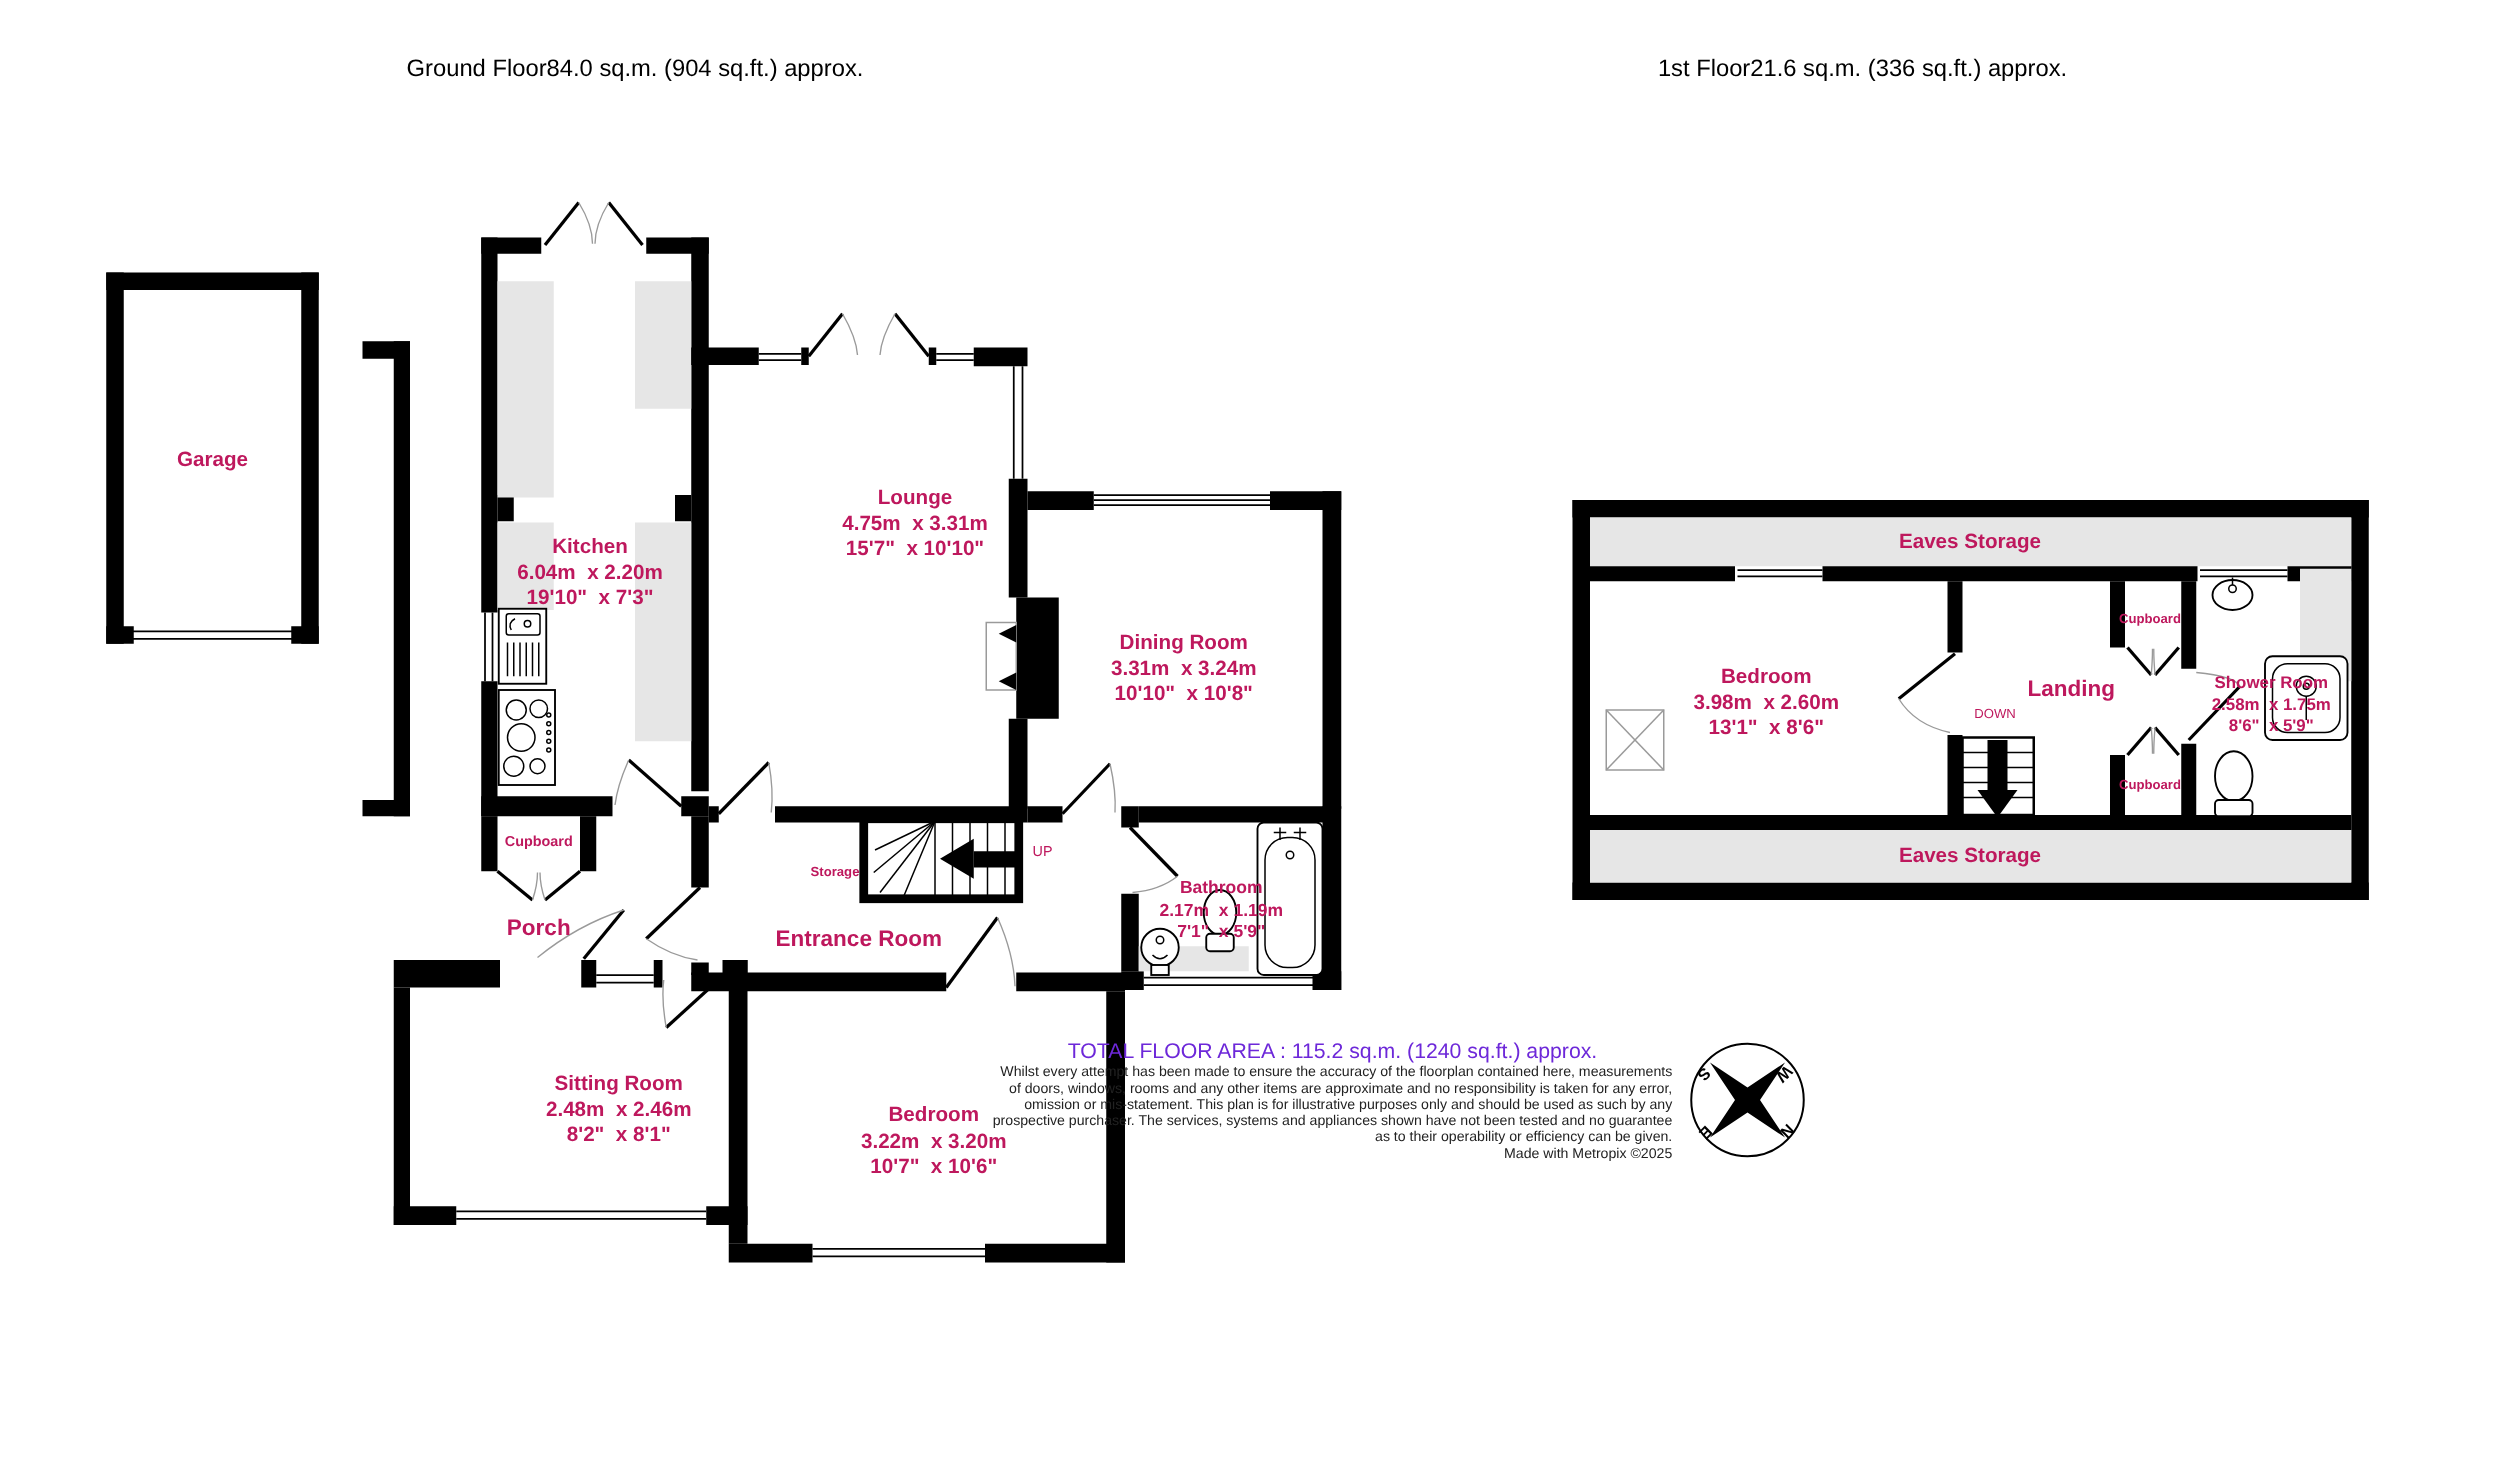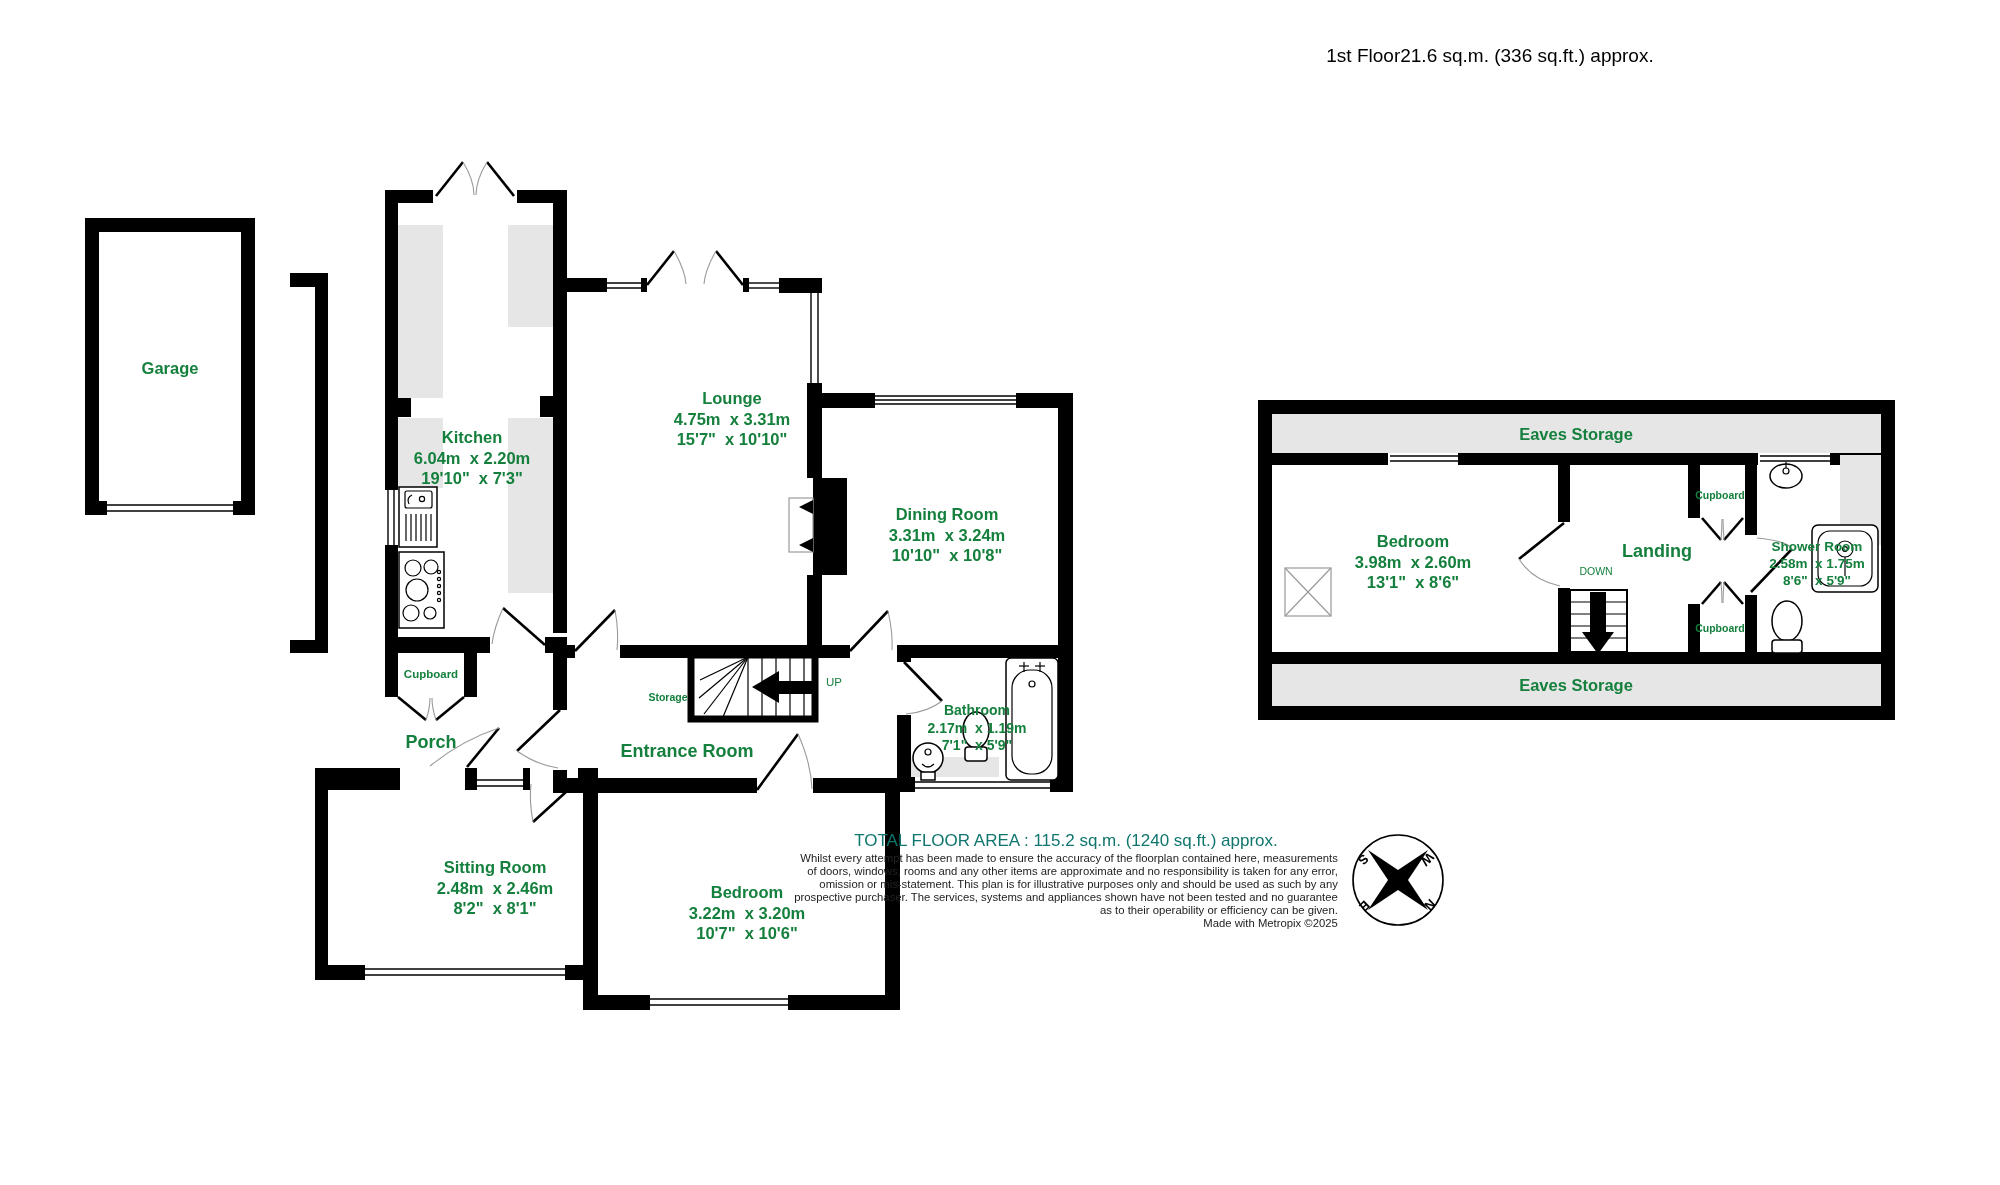--- a/index.html
+++ b/index.html
@@ -8,32 +8,32 @@
   svg{position:absolute;left:0;top:0;}
   .wall{fill:#000;}
   .win{stroke:#000;stroke-width:1.4;fill:none;}
   .thin{stroke:#000;stroke-width:1.2;fill:none;}
   .leaf{stroke:#000;stroke-width:2.6;}
   .arc{stroke:#9a9a9a;stroke-width:1.1;fill:none;}
   .counter{fill:#e6e6e6;}
   .fixture{fill:#fff;stroke:#000;stroke-width:1.5;}
   .lite{stroke:#9a9a9a;stroke-width:1.2;fill:none;}
   .lbl{position:absolute;transform:translate(-50%,-50%);text-align:center;font-weight:bold;
-       color:#15803d;line-height:1.25;white-space:pre;}
+       color:#be185d;line-height:1.25;white-space:pre;}
   .lbl span{display:block;}
   .title{position:absolute;transform:translate(-50%,0);text-align:center;font-weight:normal;
          font-size:19px;line-height:1.45;color:#000;white-space:pre;}
   .f16{font-size:16.5px;}
   .f18{font-size:18px;}
   .f14{font-size:14px;}
   .f11{font-size:11.5px;}
   .f10{font-size:10.5px;}
   .brand{position:absolute;transform:translate(-50%,-50%);font-family:"Liberation Serif",serif;
          font-weight:bold;font-size:48px;letter-spacing:1px;color:#6c5f97;}
-  .total{position:absolute;transform:translate(-50%,0);font-size:17px;color:#0f766e;text-align:center;white-space:pre;}
+  .total{position:absolute;transform:translate(-50%,0);font-size:17px;color:#6d28d9;text-align:center;white-space:pre;}
   .disc{position:absolute;transform:translate(-50%,0);font-size:11.3px;line-height:1.16;color:#222;
         text-align:right;font-weight:normal;}
   .disc span{display:block;}
 </style>
 </head>
 <body>
 
 <div class="canvas">
 
 <svg width="2000" height="1185" viewBox="0 0 2000 1185">
@@ -348,20 +348,21 @@
   <g>
     <circle cx="1398" cy="880" r="45" fill="#fff" stroke="#000" stroke-width="1.6"></circle>
     <polygon fill="#000" points="1428,850 1408,880 1428,910 1398,890 1368,910 1388,880 1368,850 1398,870"></polygon>
     <text x="1366" y="860" font-size="13" font-weight="bold" transform="rotate(135 1366 856)">S</text>
     <text x="1428" y="860" font-size="13" font-weight="bold" transform="rotate(135 1430 856)">W</text>
     <text x="1364" y="908" font-size="13" font-weight="bold" transform="rotate(135 1366 904)">E</text>
     <text x="1426" y="908" font-size="13" font-weight="bold" transform="rotate(135 1430 904)">N</text>
   </g>
 </svg>
 
+<div class="title" style="left:508px;top:42px;"><span>Ground Floor</span><span>84.0 sq.m. (904 sq.ft.) approx.</span></div>
 <div class="title" style="left:1490px;top:42px;"><span>1st Floor</span><span>21.6 sq.m. (336 sq.ft.) approx.</span></div>
 
 <div class="lbl f16" style="left:170px;top:368px;"><span>Garage</span></div>
 <div class="lbl f16" style="left:472px;top:458px;"><span>Kitchen</span><span>6.04m  x 2.20m</span><span>19'10"  x 7'3"</span></div>
 <div class="lbl f16" style="left:710px;top:419px;margin-left:22px;"><span>Lounge</span><span>4.75m  x 3.31m</span><span>15'7"  x 10'10"</span></div>
 <div class="lbl f16" style="left:947px;top:535px;"><span>Dining Room</span><span>3.31m  x 3.24m</span><span>10'10"  x 10'8"</span></div>
 <div class="lbl f14" style="left:977px;top:728px;"><span>Bathroom</span><span>2.17m  x 1.19m</span><span>7'1"  x 5'9"</span></div>
 <div class="lbl f18" style="left:687px;top:751px;"><span>Entrance Room</span></div>
 <div class="lbl f18" style="left:431px;top:742px;"><span>Porch</span></div>
 <div class="lbl f11" style="left:431px;top:674px;"><span>Cupboard</span></div>

